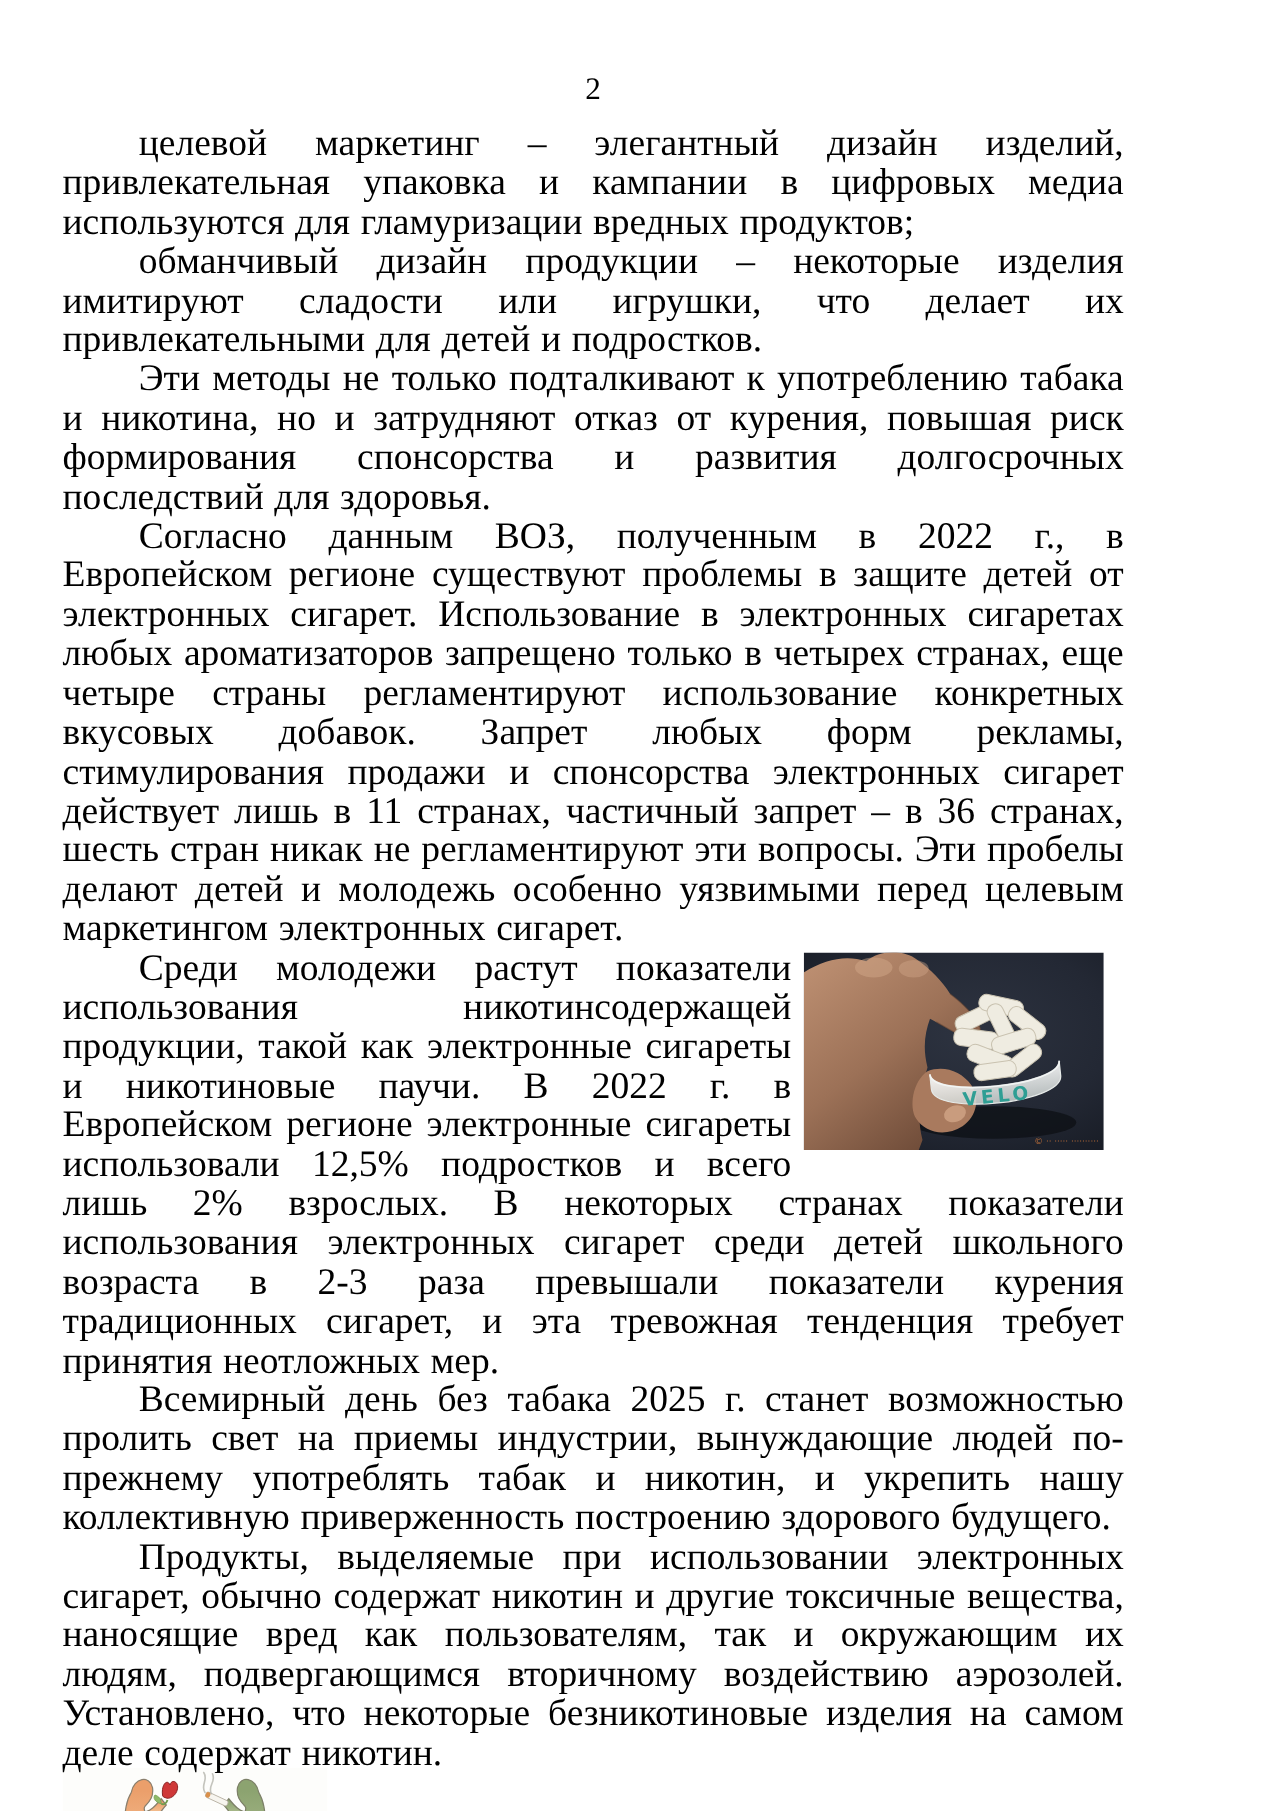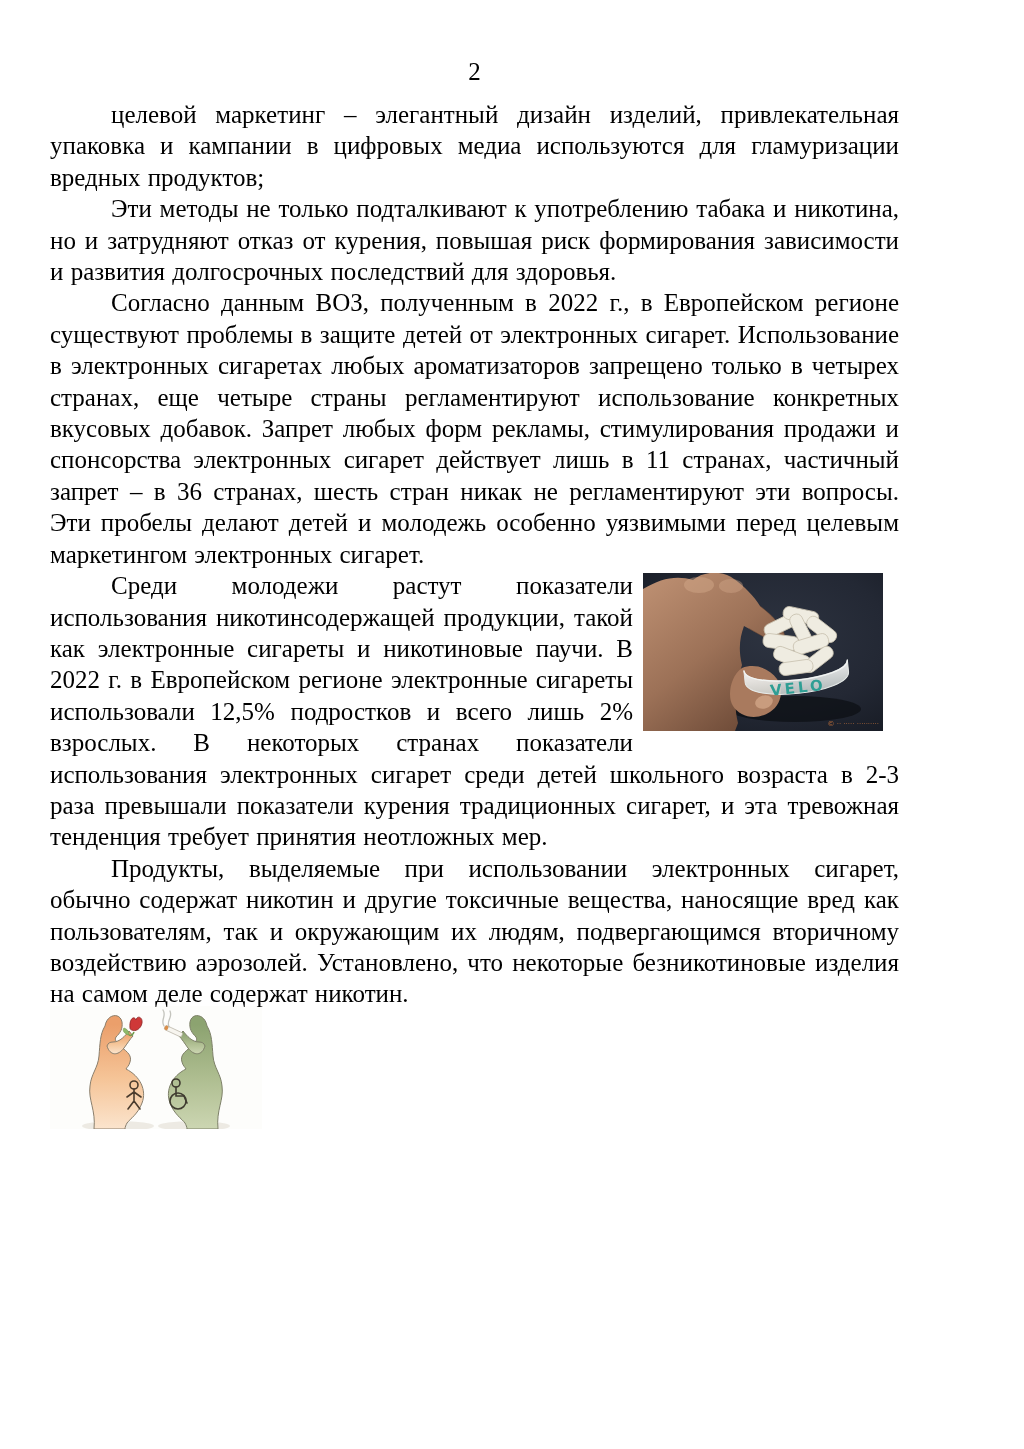--- a/index.html
+++ b/index.html
@@ -17,21 +17,21 @@
     background: #ffffff;
   }
   .page-number {
     text-align: center;
     font-size: 25px;
     line-height: 31px;
     margin-bottom: 12px;
   }
   .para {
     margin: 0;
-    font-size: 25px;
+    font-size: 30px;
     line-height: 31.4px;
     text-align: justify;
     text-indent: 61px;
     word-spacing: 1px;
   }
   .para.no-indent { text-indent: 0; }
   figure { margin: 0; padding: 0; }
   .photo-float {
     float: right;
     width: 240px; height: 158px;
@@ -45,21 +45,22 @@
   .photo-float svg, .illustration-float svg { display: block; }
 </style>
 </head>
 <body>
 
 <div class="page">
 
   <div class="page-number">2</div>
 
   <p class="para">целевой маркетинг – элегантный дизайн изделий, привлекательная упаковка и кампании в цифровых медиа используются для гламуризации вредных продуктов;</p>
-  <p class="para">Эти методы не только подталкивают к употреблению табака и никотина, но и затрудняют отказ от курения, повышая риск формирования зависимости и развития долгосрочных последствий для здоровья.</p>
+  <p class="para">обманчивый дизайн продукции – некоторые изделия имитируют сладости или игрушки, что делает их привлекательными для детей и подростков.</p>
+  <p class="para">Эти методы не только подталкивают к употреблению табака и никотина, но и затрудняют отказ от курения, повышая риск формирования спонсорства и развития долгосрочных последствий для здоровья.</p>
   <p class="para">Согласно данным ВОЗ, полученным в 2022 г., в Европейском регионе существуют проблемы в защите детей от электронных сигарет. Использование в электронных сигаретах любых ароматизаторов запрещено только в четырех странах, еще четыре страны регламентируют использование конкретных вкусовых добавок. Запрет любых форм рекламы, стимулирования продажи и спонсорства электронных сигарет действует лишь в 11 странах, частичный запрет – в 36 странах, шесть стран никак не регламентируют эти вопросы. Эти пробелы делают детей и молодежь особенно уязвимыми перед целевым маркетингом электронных сигарет.</p>
 
   <figure class="photo-float">
     <svg viewBox="0 0 240 158" width="240" height="158">
       <defs>
         <radialGradient id="pbg" cx="55%" cy="40%" r="78%">
           <stop offset="0" stop-color="#2d3340"></stop>
           <stop offset="0.6" stop-color="#232834"></stop>
           <stop offset="1" stop-color="#171b24"></stop>
         </radialGradient>
@@ -97,20 +98,21 @@
       <g transform="rotate(-6 153 96)">
         <path d="M101,92 L101,104 C101,126 205,126 205,104 L205,92 C205,112 101,112 101,92 Z" fill="url(#pcan)" stroke="#e6eae8" stroke-width="1"></path>
         <path d="M101,92 C101,112 205,112 205,92" fill="none" stroke="#f5f8f6" stroke-width="1.5" opacity="0.8"></path>
         <text x="153" y="120" font-size="15" font-weight="bold" fill="#2f9e94" text-anchor="middle" letter-spacing="3" font-family="DejaVu Sans, sans-serif">VELO</text>
       </g>
       <text x="236" y="153" text-anchor="end" font-size="7" fill="#c8743a" opacity="0.95" font-family="DejaVu Sans, sans-serif">© ·· ····· ··········</text>
     </svg>
   </figure>
 
   <p class="para">Среди молодежи растут показатели использования никотинсодержащей продукции, такой как электронные сигареты и никотиновые паучи. В 2022 г. в Европейском регионе электронные сигареты использовали 12,5% подростков и всего лишь 2% взрослых. В некоторых странах показатели использования электронных сигарет среди детей школьного возраста в 2-3 раза превышали показатели курения традиционных сигарет, и эта тревожная тенденция требует принятия неотложных мер.</p>
+  <p class="para">Всемирный день без табака 2025 г. станет возможностью пролить свет на приемы индустрии, вынуждающие людей по-прежнему употреблять табак и никотин, и укрепить нашу коллективную приверженность построению здорового будущего.</p>
   <p class="para">Продукты, выделяемые при использовании электронных сигарет, обычно содержат никотин и другие токсичные вещества, наносящие вред как пользователям, так и окружающим их людям, подвергающимся вторичному воздействию аэрозолей. Установлено, что некоторые безникотиновые изделия на самом деле содержат никотин.</p>
 
   <figure class="illustration-float">
     <svg viewBox="0 0 212 123" width="212" height="123">
       <defs>
         <linearGradient id="gO" x1="0" y1="0" x2="0" y2="1">
           <stop offset="0.08" stop-color="#eb9f6b"></stop>
           <stop offset="0.55" stop-color="#f5c497"></stop>
           <stop offset="1" stop-color="#fbe4cd"></stop>
         </linearGradient>

